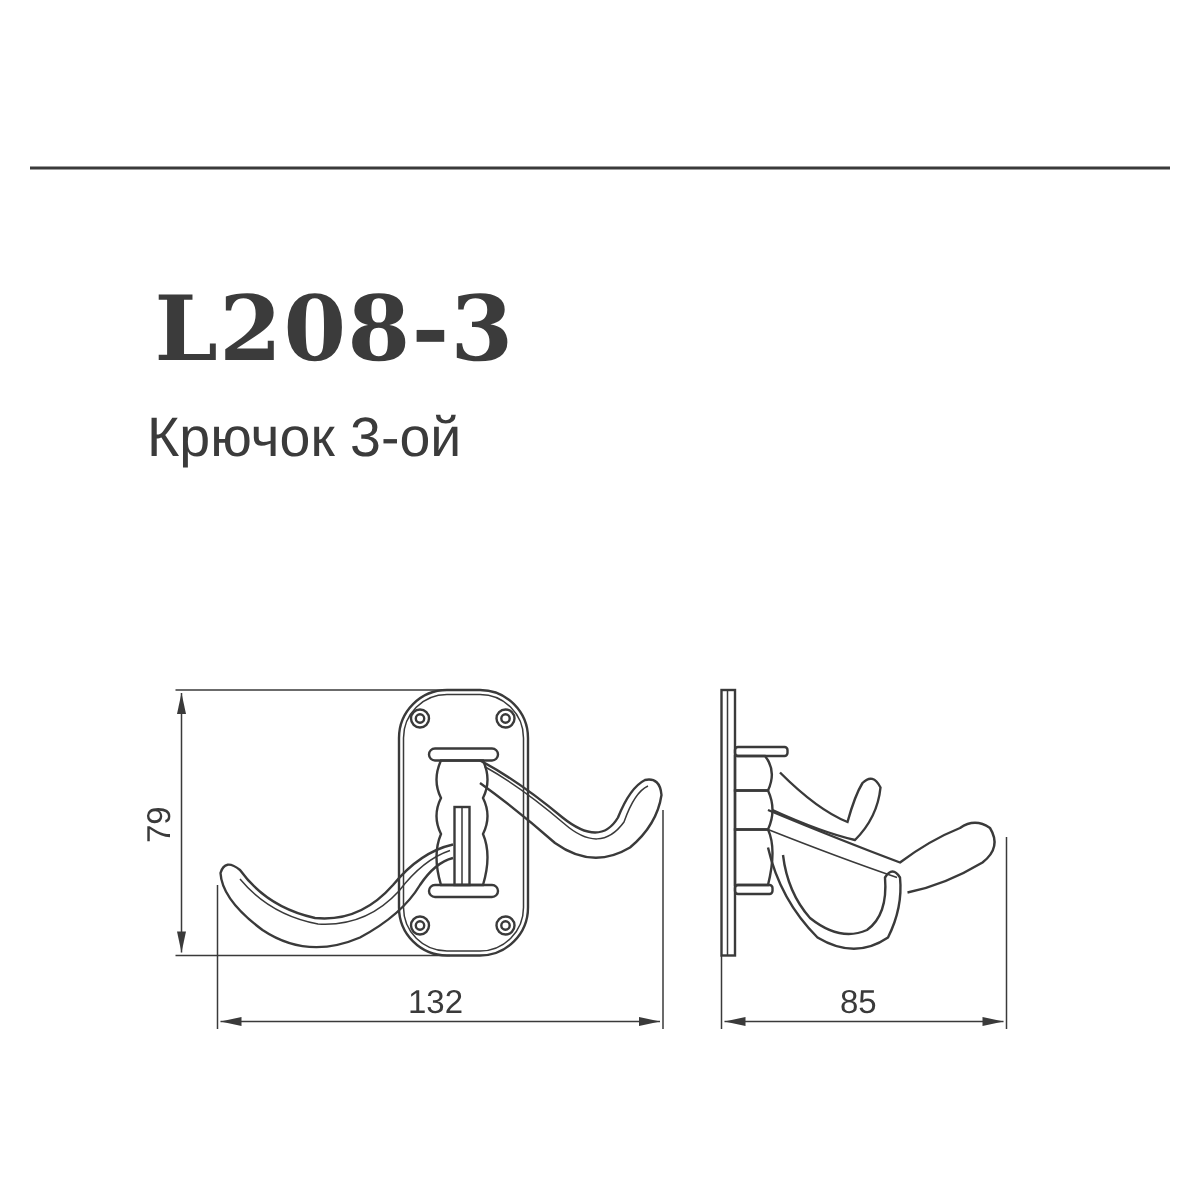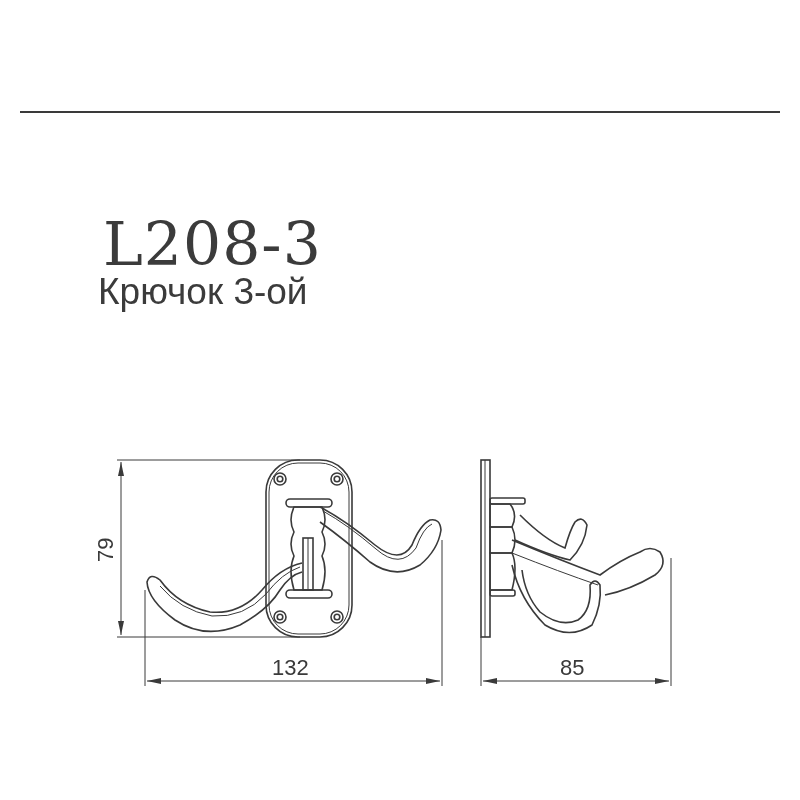--- a/index.html
+++ b/index.html
@@ -1,18 +1,18 @@
 <!DOCTYPE html>
 <html><head>
 <meta charset="utf-8">
 <style>
   html, body { margin:0; padding:0; background:#ffffff; }
   body { width:800px; height:800px; position:relative; overflow:hidden; font-family:"Liberation Sans", sans-serif; color:#3a3a3a; }
   .rule { position:absolute; left:20px; top:111px; width:760px; height:2px; background:#3a3a3a; }
-  .model { position:absolute; left:103px; top:190px; font-family:"DejaVu Serif", serif; font-weight:normal; font-size:60px; letter-spacing:1px; color:#3b3b3b; line-height:1;margin-top:24px; }
+  .model { position:absolute; left:103px; top:190px; font-family:"DejaVu Serif", serif; font-weight:bold; font-size:60px; letter-spacing:1px; color:#3b3b3b; line-height:1; }
   .desc { position:absolute; left:98px; top:270px; font-size:37px; line-height:44px; color:#3b3b3b; }
   .desc div { white-space:nowrap;text-align:right; }
   svg.drawing { position:absolute; left:0; top:0; }
   .dimlabel { font-family:"Liberation Sans", sans-serif; font-size:22px; fill:#3a3a3a; }
 </style>
 </head>
 <body>
 
 <div class="rule"></div>
 

